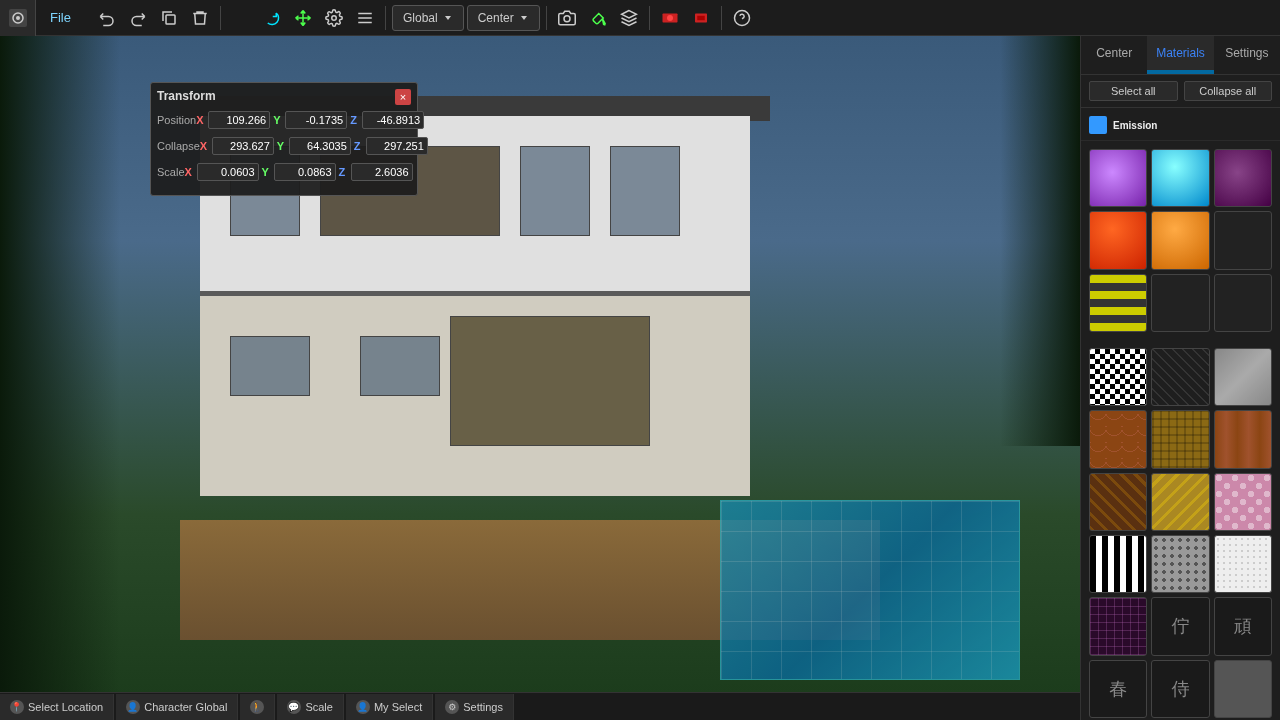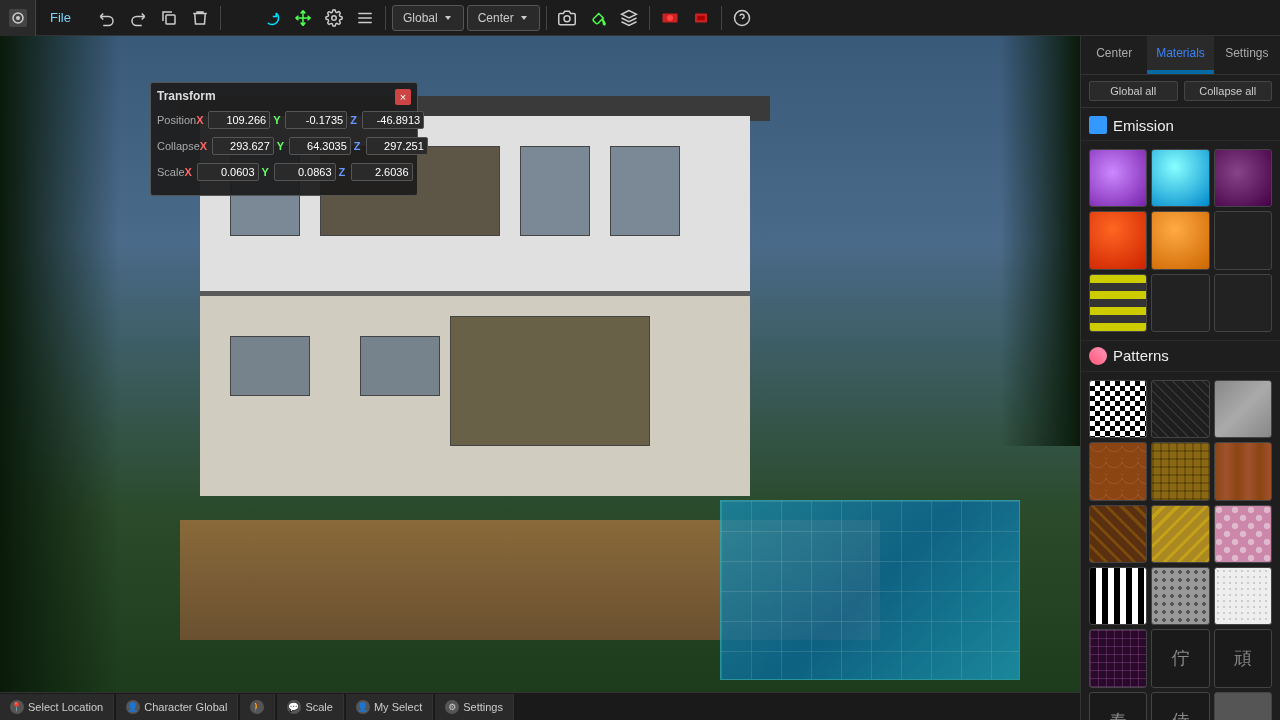--- a/index.html
+++ b/index.html
@@ -155,21 +155,21 @@
       color: #ccc; font-size: 11px; cursor: pointer; border-radius: 2px; text-align: center;
     }
 
     .section-header {
       display: flex; align-items: center; gap: 6px; padding: 8px 8px 6px;
       border-bottom: 1px solid #2a2a2a;
     }
     .section-icon-blue {
       width: 18px; height: 18px; background: #3399ff; border-radius: 2px;
     }
-    .section-title { color: #eee; font-size: 15px; font-weight: normal; }
+    .section-title { color: #eee; font-size: 10px; font-weight: bold; }
 
     
     .swatches-grid {
       display: grid; grid-template-columns: repeat(3, 1fr); gap: 4px; padding: 8px;
     }
     .swatch {
       width: 100%; aspect-ratio: 1; border-radius: 3px; cursor: pointer;
       border: 1px solid #444; position: relative; overflow: hidden;
     }
 
@@ -522,21 +522,21 @@
   </div>
 
   <div id="right-panel">
     <div class="right-tabs">
       <div class="right-tab">Center</div>
       <div class="right-tab active">Materials</div>
       <div class="right-tab">Settings</div>
     </div>
 
     <div class="expand-collapse-row">
-      <button class="ec-btn">Global all</button>
+      <button class="ec-btn">Select all</button>
       <button class="ec-btn">Collapse all</button>
     </div>
 
     <div class="right-scroll">
 
       <div class="section-header">
         <div class="section-icon-blue"></div>
         <span class="section-title">Emission</span>
       </div>
 
@@ -545,24 +545,20 @@
         <div class="swatch swatch-cyan"></div>
         <div class="swatch swatch-dark-purple"></div>
         <div class="swatch swatch-orange-red"></div>
         <div class="swatch swatch-orange"></div>
         <div class="swatch swatch-dark"></div>
         <div class="swatch swatch-yellow-pattern"></div>
         <div class="swatch swatch-dark"></div>
         <div class="swatch swatch-dark"></div>
       </div>
 
-      <div class="patterns-section-header">
-        <div class="patterns-icon"></div>
-        <span class="section-title">Patterns</span>
-      </div>
 
       <div class="swatches-grid">
         <div class="swatch swatch-checker"></div>
         <div class="swatch swatch-blue-tiles"></div>
         <div class="swatch swatch-gray-texture"></div>
         <div class="swatch swatch-scales"></div>
         <div class="swatch swatch-weave"></div>
         <div class="swatch swatch-wood"></div>
         <div class="swatch swatch-brown-pattern"></div>
         <div class="swatch swatch-gold-pattern"></div>

